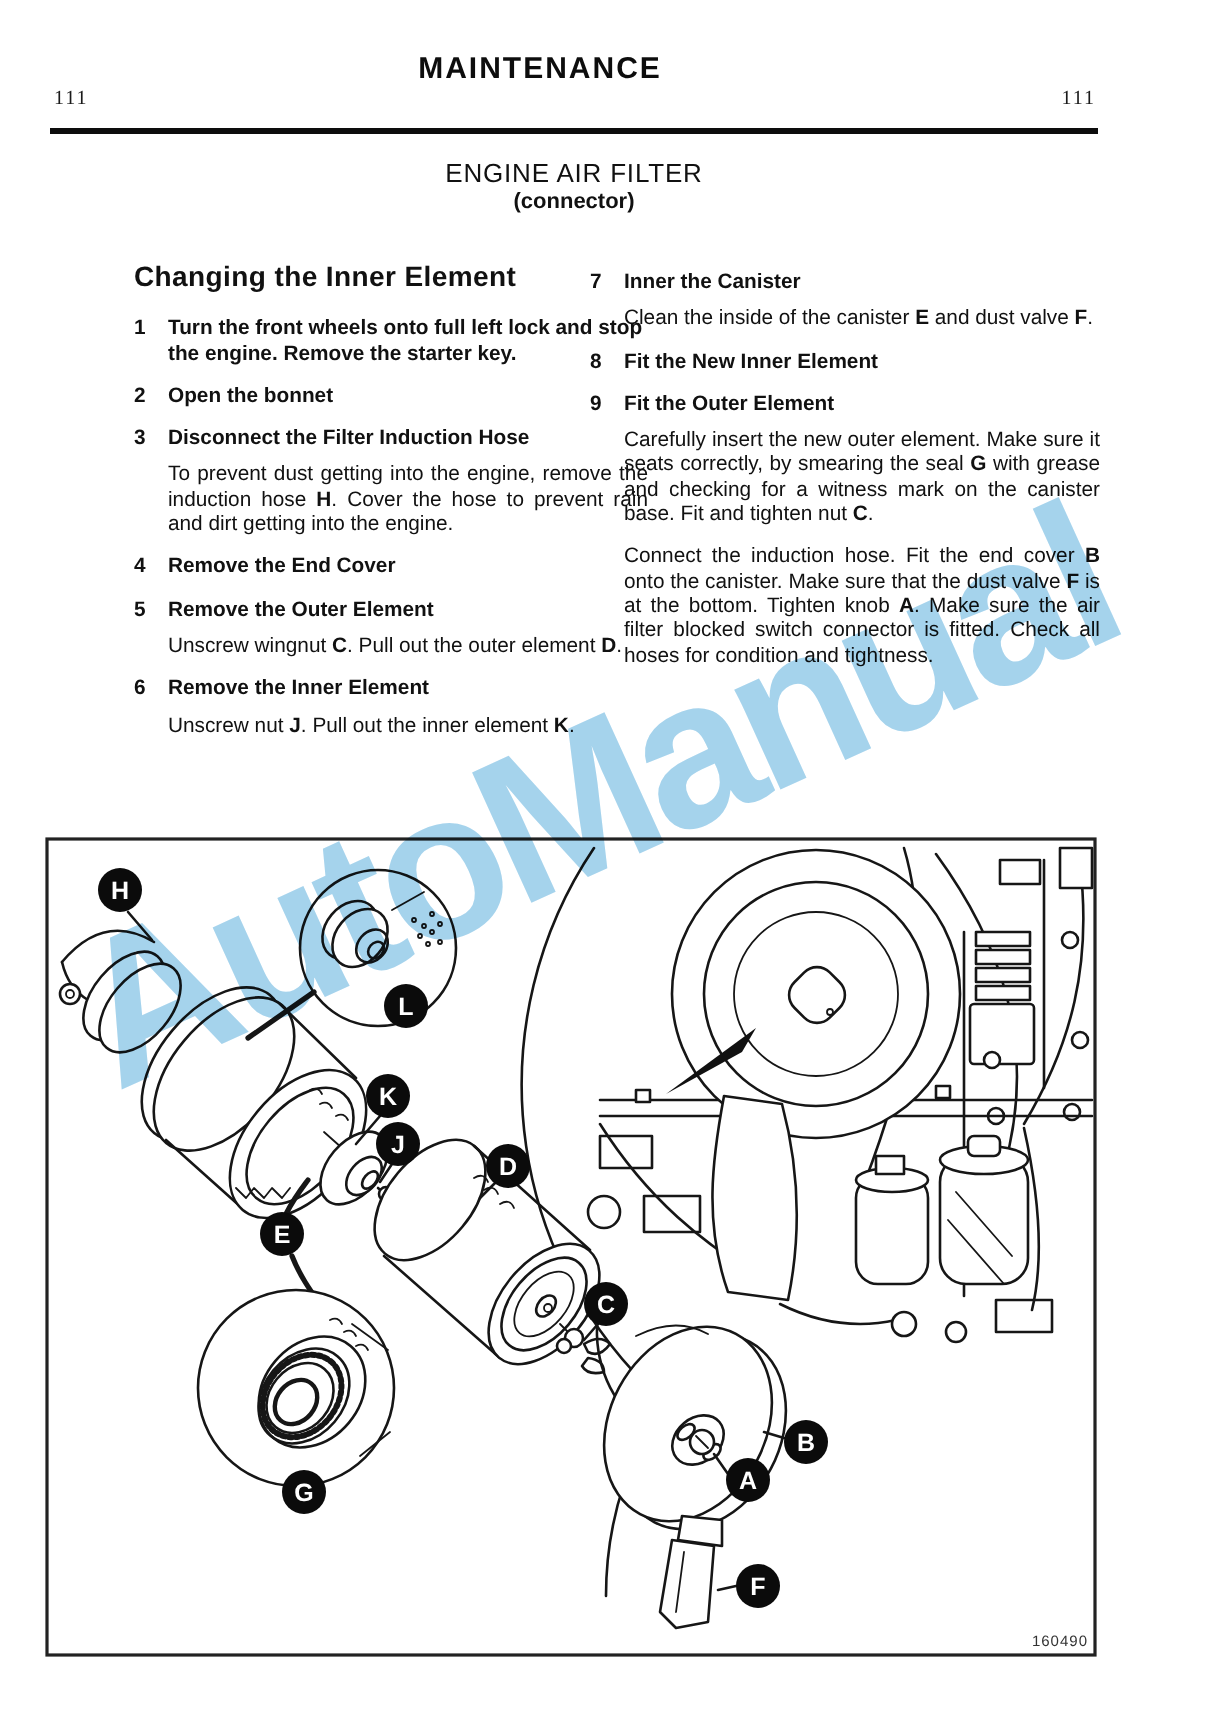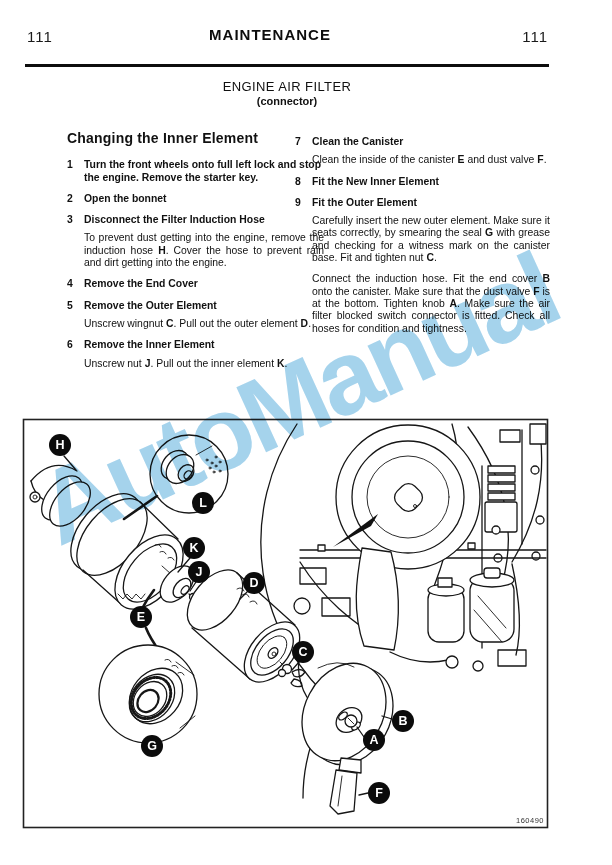--- a/index.html
+++ b/index.html
@@ -3,21 +3,21 @@
 <meta charset="utf-8">
 <style>
   html,body{margin:0;padding:0;background:#e8e8e8;}
   .page{
     position:relative; width:612px; height:865px; margin:0 auto;
     background:#ffffff; overflow:hidden;
     font-family:"Liberation Sans","DejaVu Sans",sans-serif;
     color:#111;
   }
   
-  .hdr-num{position:absolute; top:28px; font-size:15px; letter-spacing:1px; color:#1a1a1a;}
+  .hdr-num{position:absolute; top:44px; font-size:10px; letter-spacing:1px; color:#1a1a1a;font-family:Liberation Serif, serif;}
   .hdr-num.left{left:27px;}
   .hdr-num.right{right:64px;}
   .hdr-title{position:absolute; left:8px; width:524px; top:26px; text-align:center;
     font-size:15px; font-weight:bold; letter-spacing:1px; color:#0d0d0d;}
   .hdr-rule{position:absolute; left:25px; top:64px; width:524px; height:3px; background:#0d0d0d;}
   .sec-title{position:absolute; left:25px; width:524px; top:79px; text-align:center;
     font-size:13px; font-weight:normal; letter-spacing:.4px;}
   .sec-sub{position:absolute; left:25px; width:524px; top:95px; text-align:center;
     font-size:11px; font-weight:bold;}
   
@@ -105,21 +105,21 @@
           <span class="step-num">6</span>
           <span class="step-title">Remove the Inner Element</span>
         </div>
         <p class="step-body">Unscrew nut <b>J</b>. Pull out the inner element <b>K</b>.</p>
       </div>
     </div>
   <div class="col right">
       <div class="step">
         <div class="step-head">
           <span class="step-num">7</span>
-          <span class="step-title">Clean the Canister</span>
+          <span class="step-title">Inner the Canister</span>
         </div>
         <p class="step-body">Clean the inside of the canister <b>E</b> and dust valve <b>F</b>.</p>
       </div>
       <div class="step">
         <div class="step-head">
           <span class="step-num">8</span>
           <span class="step-title">Fit the New Inner Element</span>
         </div>
       </div>
       <div class="step">

